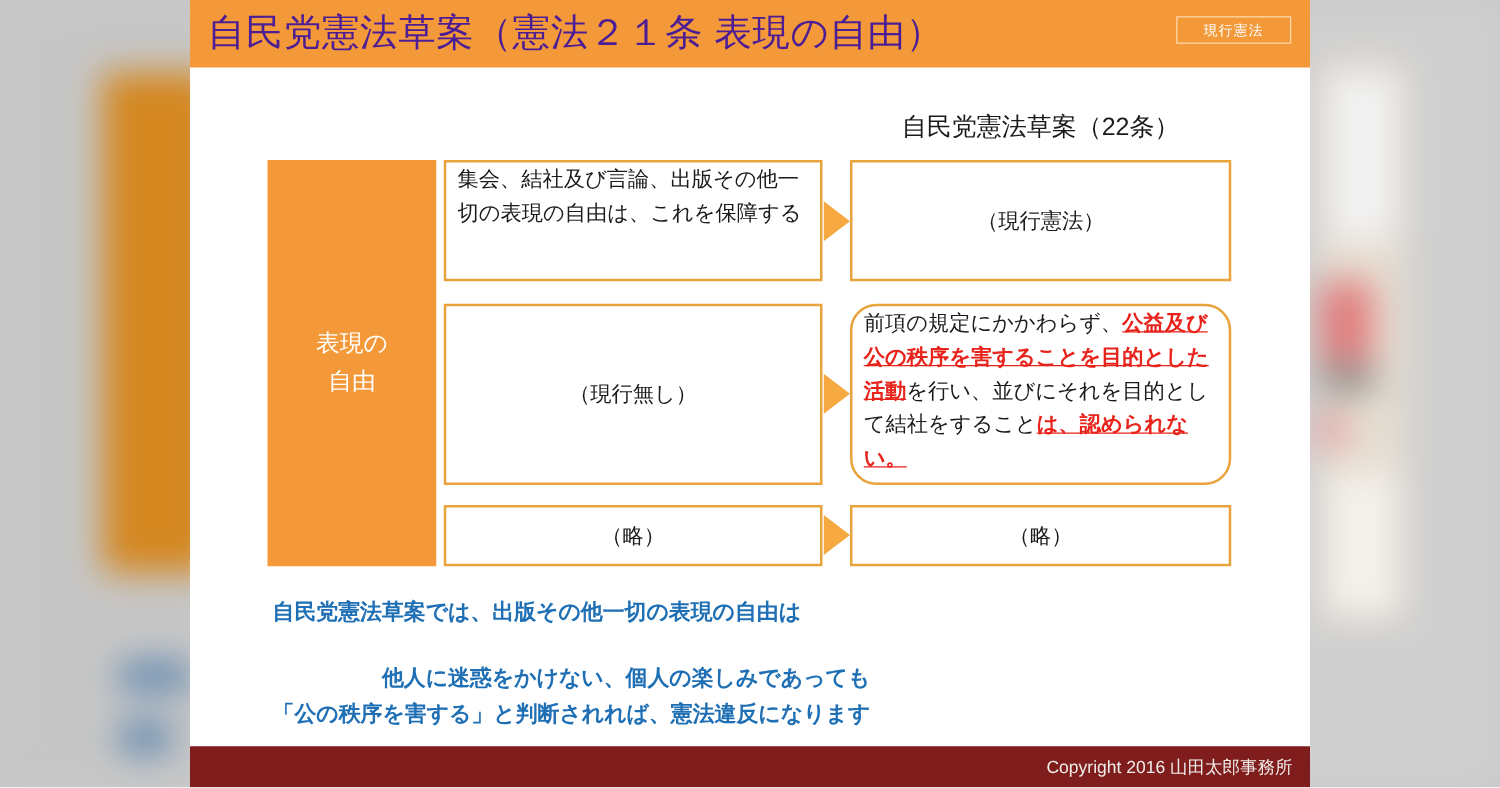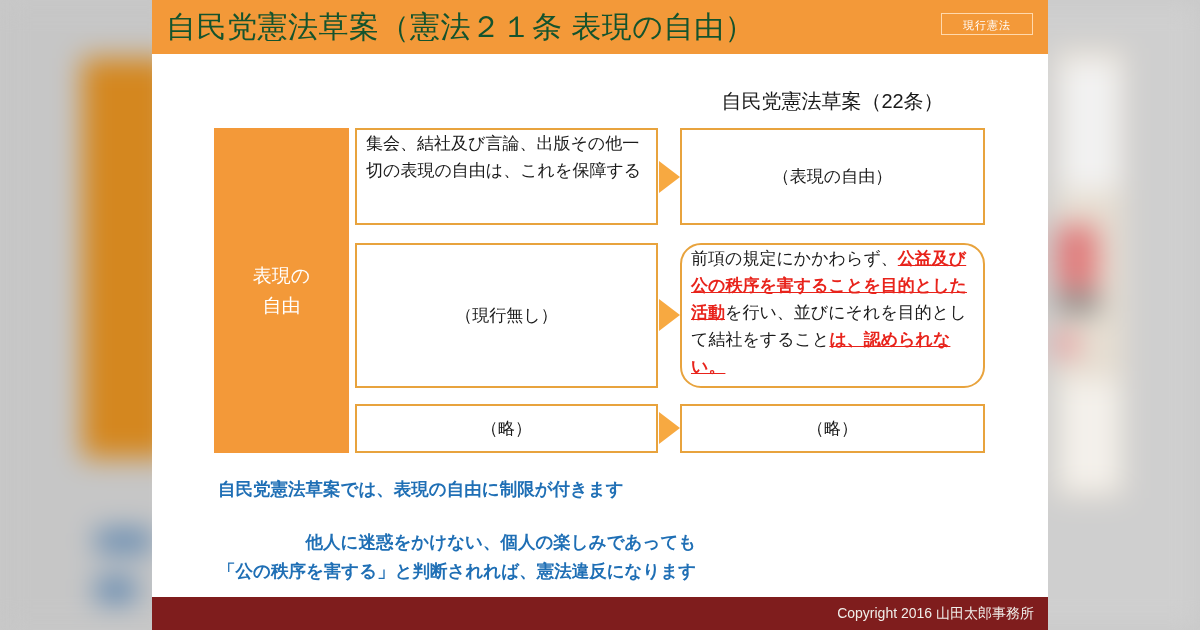--- a/index.html
+++ b/index.html
@@ -117,21 +117,21 @@
     left: 0; top: 0;
     width: 896px;
     height: 54px;
     background: #f39939;
   }
   .header-title {
     position: absolute;
     left: 14px;
     top: 5px;
     font-size: 30px;
-    color: #14532d;
+    color: #4c1d95;
     letter-spacing: 0.5px;
     white-space: nowrap;
     line-height: 44px;
   }
   .header-badge {
     position: absolute;
     right: 15px;
     top: 13px;
     width: 92px;
     height: 22px;
@@ -280,33 +280,33 @@
 
     <div class="col-head right">自民党憲法草案（22条）</div>
 
     <div class="cat-block">
       <div>表現の</div>
       <div>自由</div>
     </div>
 
     <div class="cell body c-l1">集会、結社及び言論、出版その他一切の表現の自由は、これを保障する</div>
     <div class="arrow a1"></div>
-    <div class="cell center c-r1">（表現の自由）</div>
+    <div class="cell center c-r1">（現行憲法）</div>
 
     <div class="cell center c-l2">（現行無し）</div>
     <div class="arrow a2"></div>
     <div class="cell body c-r2">
       <span>前項の規定にかかわらず、</span><span class="hl">公益及び公の秩序を害することを目的とした活動</span><span>を行い、並びにそれを目的として結社をすること</span><span class="hl">は、認められない。</span>
     </div>
 
     <div class="cell center c-l3">（略）</div>
     <div class="arrow a3"></div>
     <div class="cell center c-r3">（略）</div>
 
-    <div class="note note1">自民党憲法草案では、表現の自由に制限が付きます</div>
+    <div class="note note1">自民党憲法草案では、出版その他一切の表現の自由は</div>
     <div class="note note2">
       <div>他人に迷惑をかけない、個人の楽しみであっても</div>
       <div>「公の秩序を害する」と判断されれば、憲法違反になります</div>
     </div>
 
     <div class="footer-bar">
       <div class="footer-text">Copyright 2016 山田太郎事務所</div>
     </div>
 
   </div>

